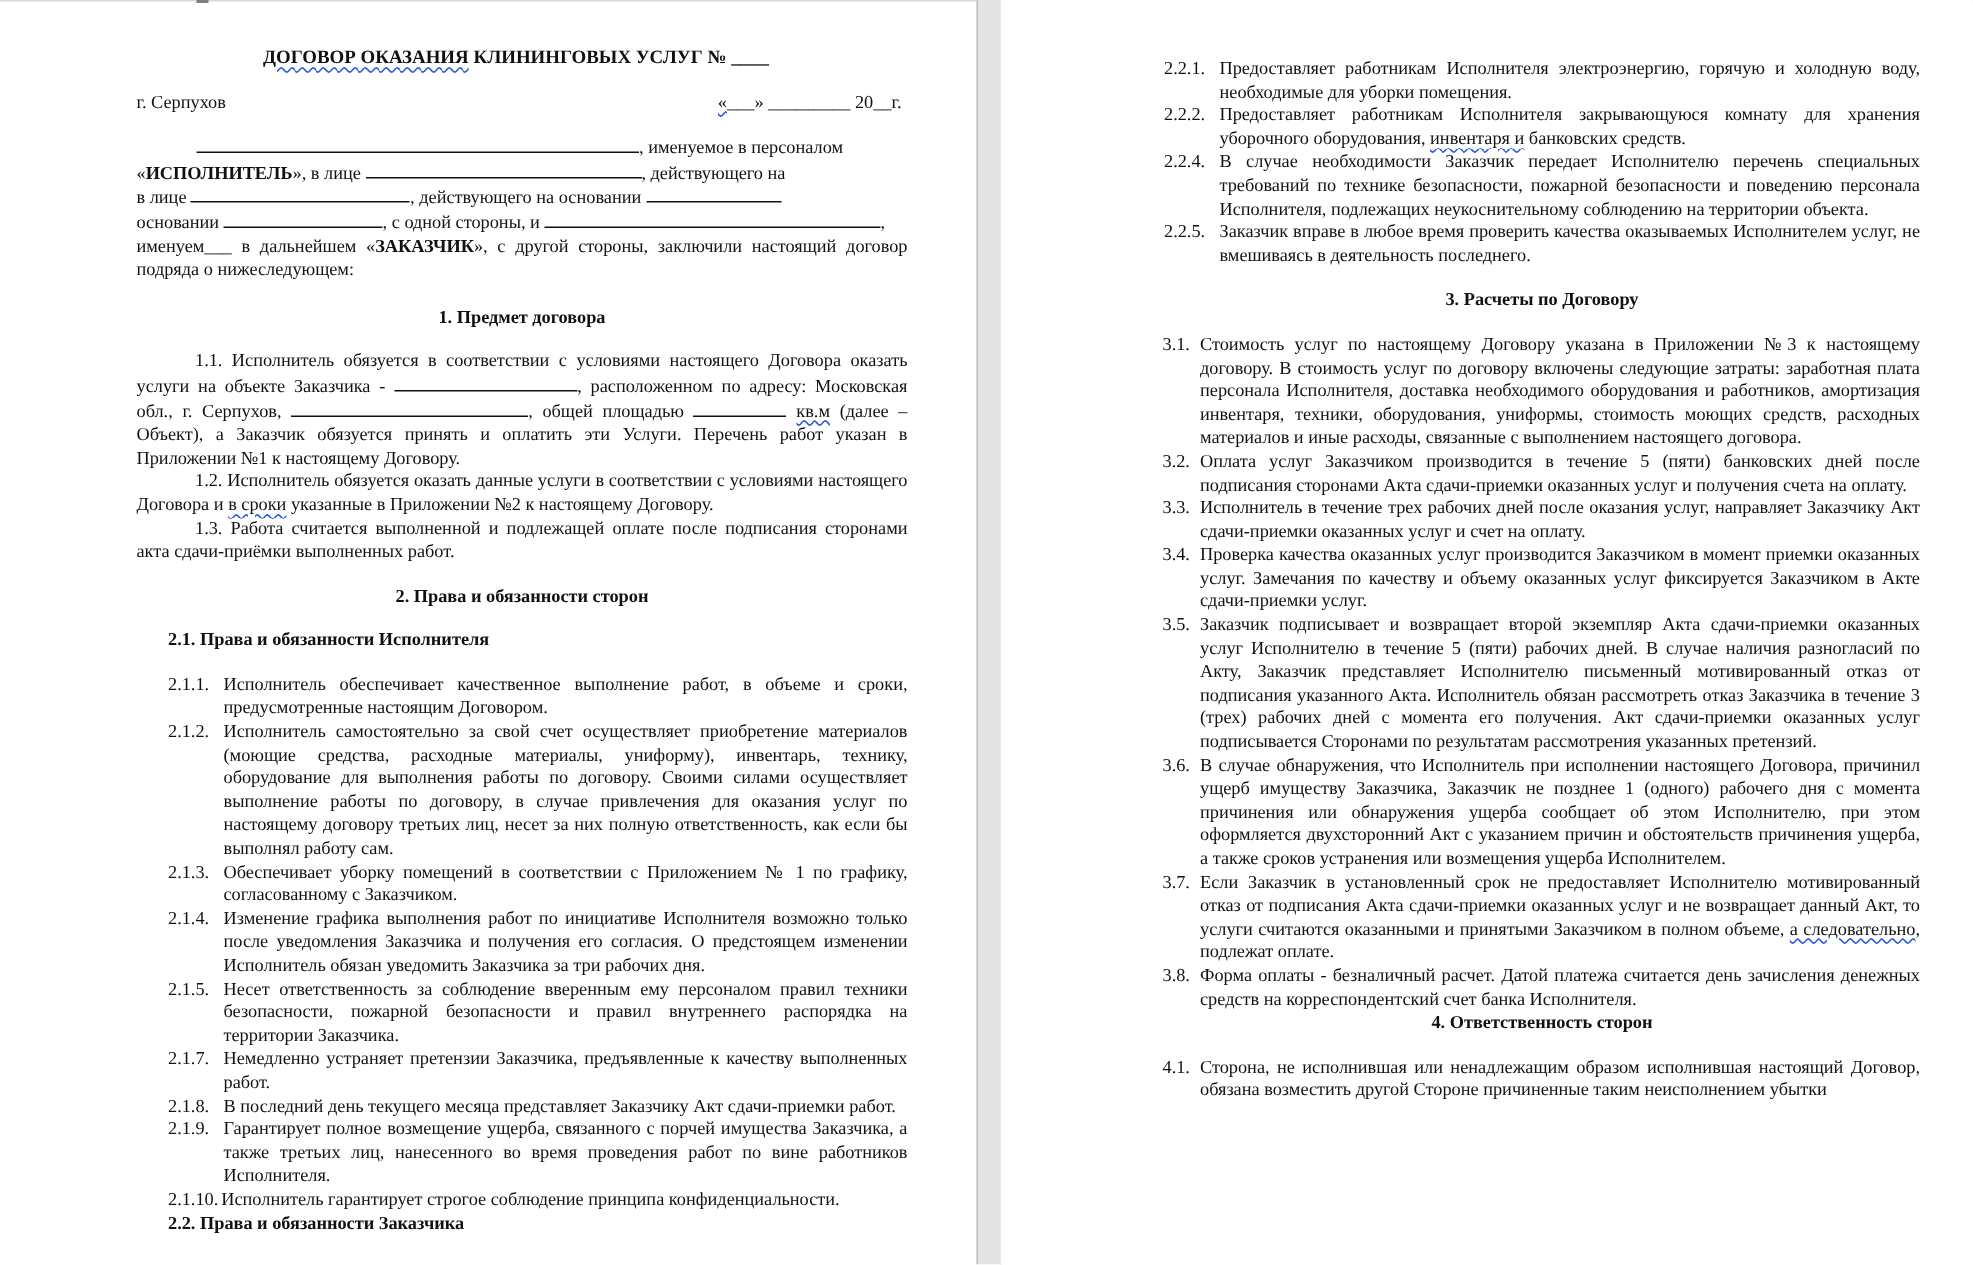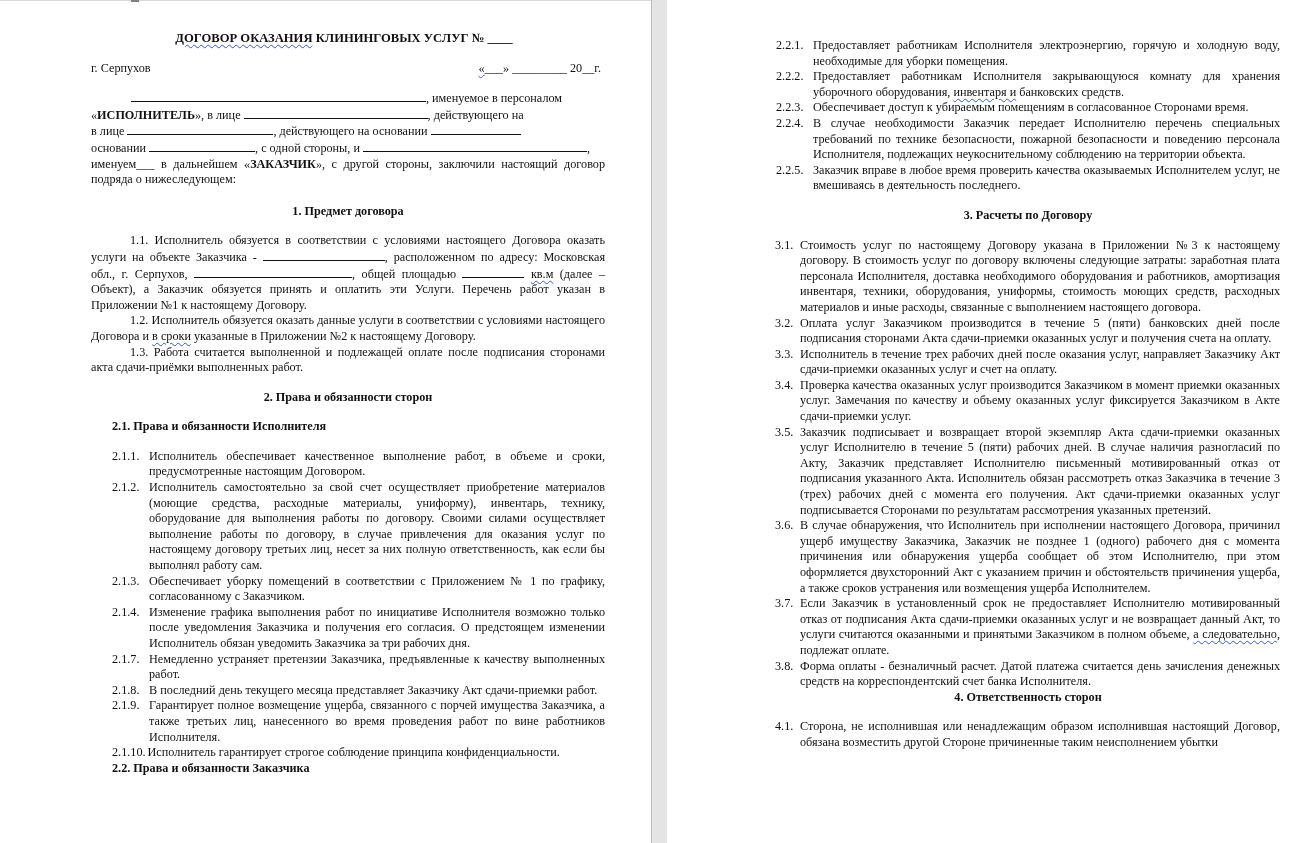--- a/index.html
+++ b/index.html
@@ -83,20 +83,24 @@
         </div>
       <div class="item">
           <span class="num">2.1.3.</span>
           <span class="txt">Обеспечивает уборку помещений в соответствии с Приложением № 1 по графику, согласованному с Заказчиком.</span>
         </div>
       <div class="item">
           <span class="num">2.1.4.</span>
           <span class="txt">Изменение графика выполнения работ по инициативе Исполнителя возможно только после уведомления Заказчика и получения его согласия. О предстоящем изменении Исполнитель обязан уведомить Заказчика за три рабочих дня.</span>
         </div>
       <div class="item">
+          <span class="num">2.1.5.</span>
+          <span class="txt">Несет ответственность за соблюдение вверенным ему персоналом правил техники безопасности, пожарной безопасности и правил внутреннего распорядка на территории Заказчика.</span>
+        </div>
+      <div class="item">
           <span class="num">2.1.7.</span>
           <span class="txt">Немедленно устраняет претензии Заказчика, предъявленные к качеству выполненных работ.</span>
         </div>
       <div class="item">
           <span class="num">2.1.8.</span>
           <span class="txt">В последний день текущего месяца представляет Заказчику Акт сдачи-приемки работ.</span>
         </div>
       <div class="item">
           <span class="num">2.1.9.</span>
           <span class="txt">Гарантирует полное возмещение ущерба, связанного с порчей имущества Заказчика, а также третьих лиц, нанесенного во время проведения работ по вине работников Исполнителя.</span>
@@ -116,24 +120,20 @@
 <div class="page right">
   <div class="doc">
     <div>
       <div class="item">
           <span class="num">2.2.1.</span>
           <span class="txt">Предоставляет работникам Исполнителя электроэнергию, горячую и холодную воду, необходимые для уборки помещения.</span>
         </div>
       <div class="item">
           <span class="num">2.2.2.</span>
           <span class="txt"><span>Предоставляет работникам Исполнителя закрывающуюся комнату для хранения уборочного оборудования, </span><span class="wavy">инвентаря  и</span><span> банковских средств.</span></span>
-        </div>
-      <div class="item">
-          <span class="num">2.2.3.</span>
-          <span class="txt">Обеспечивает доступ к убираемым помещениям в согласованное Сторонами время.</span>
         </div>
       <div class="item">
           <span class="num">2.2.4.</span>
           <span class="txt">В случае необходимости Заказчик передает Исполнителю перечень специальных требований по технике безопасности, пожарной безопасности и поведению персонала Исполнителя, подлежащих неукоснительному соблюдению на территории объекта.</span>
         </div>
       <div class="item">
           <span class="num">2.2.5.</span>
           <span class="txt">Заказчик вправе в любое время проверить качества оказываемых Исполнителем услуг, не вмешиваясь в деятельность последнего.</span>
         </div>
     </div>

